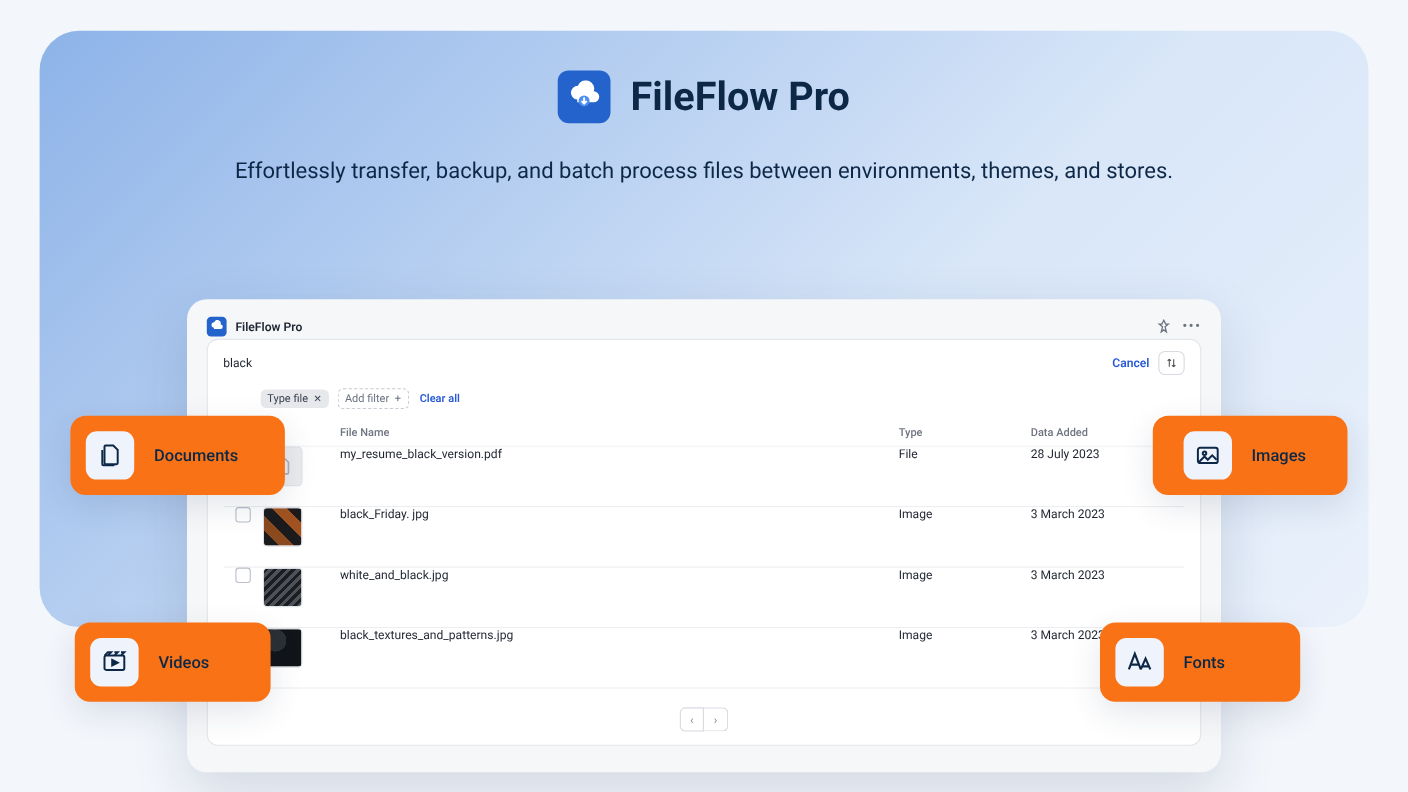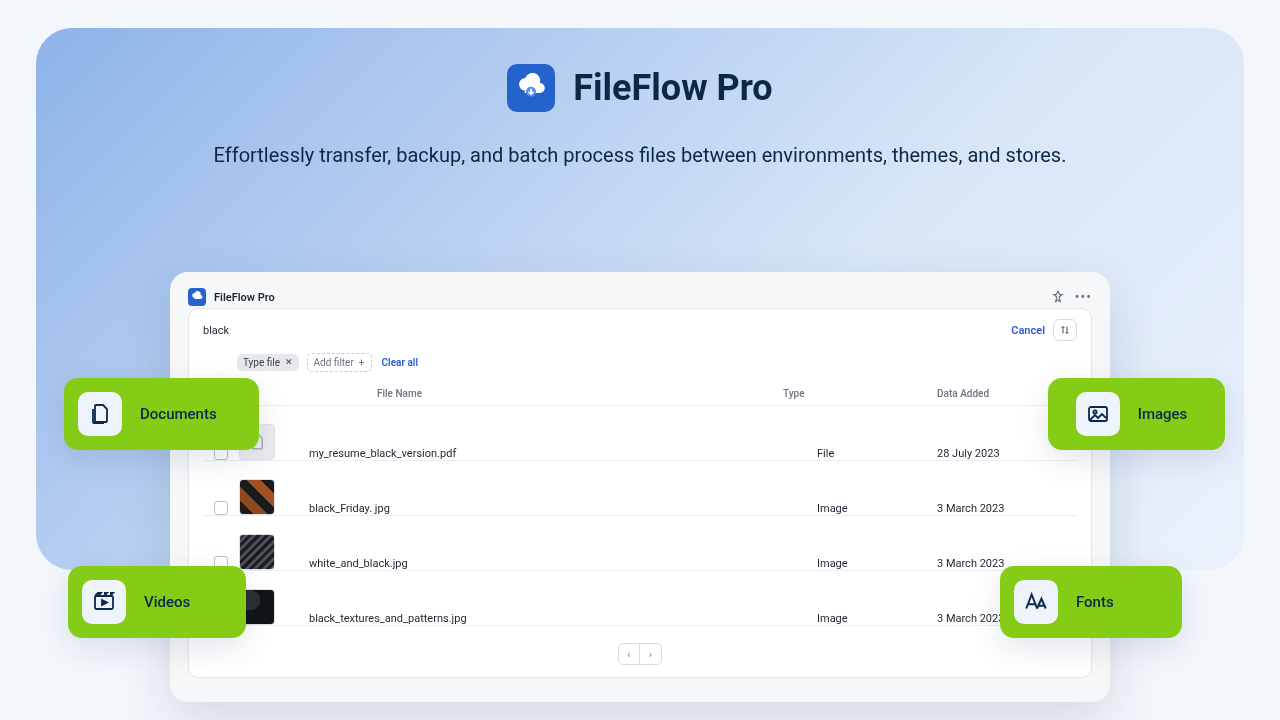--- a/index.html
+++ b/index.html
@@ -53,48 +53,48 @@
   .filter-row { display:flex; align-items:center; gap:8px; margin:12px 0 0 34px; }
   .chip {
     background:#e6e8ec; border-radius:5px; font-size:10px; color:#3b4250;
     padding:3px 6px; display:flex; align-items:flex-start; gap:5px;
   }
   .chip.dashed { background:#fff; border:1px dashed #c8ccd4; color:#6b7280; }
   .clear-all { font-size:10px; font-weight:600; color:#2a5bd7; cursor:pointer; margin-left:2px; }
 
   .table-head {
     display:flex; margin-top:10px; padding:6px 0;
-    font-size:10px; color:#6f7480; font-weight:500;gap:34px;
+    font-size:10px; color:#6f7480; font-weight:500;
   }
   .col-chk { width:36px; display:flex; justify-content:center; }
   .col-thumb { width:70px; }
   .col-name { flex:1; }
   .col-type { width:120px; }
   .col-date { width:140px; }
 
   .rows { flex:1; overflow:hidden; }
-  .row { display:flex; align-items:flex-end; height:55px; border-top:1px solid #eceef1; font-size:11px; color:#1f2430;}
+  .row { display:flex; align-items:flex-start; height:55px; border-top:1px solid #eceef1; font-size:11px; color:#1f2430;}
   .chk { width:14px; height:14px; border:1.5px solid #b9bec8; border-radius:3px; }
   .thumb {
     width:36px; height:36px; border-radius:4px; background:#ececee; border:1px solid #e0e2e6;
     display:flex; align-items:center; justify-content:center; overflow:hidden;
   }
   .thumb.img1 { background:linear-gradient(45deg,#1b1b1d 0 20%,#8a4a1e 20% 40%,#1b1b1d 40% 60%,#a05320 60% 80%,#1b1b1d 80%); }
   .thumb.img2 { background:repeating-linear-gradient(135deg,#1b1d21 0 3px,#4d525a 3px 6px); }
   .thumb.img3 { background:radial-gradient(circle at 30% 30%,#2b2f36 0 30%,#111418 30% 100%); }
   .pager { display:flex; justify-content:center; gap:0; padding:8px 0 12px; }
   .pgbtn {
     width:22px; height:22px; border:1px solid #d7dae0; color:#888; display:flex;
     align-items:center; justify-content:center; font-size:11px; cursor:pointer;
   }
   .pgbtn:first-child { border-radius:5px 0 0 5px; }
   .pgbtn:last-child { border-radius:0 5px 5px 0; border-left:none; }
 
   .float-card {
-    position:absolute; background:#84cc16; border-radius:14px;
+    position:absolute; background:#f97316; border-radius:14px;
     box-shadow:0 10px 30px rgba(30,50,90,0.12);
     display:flex; align-items:center; gap:18px; padding:14px 24px 14px 14px;
   }
   .float-icon {
     width:44px; height:44px; border-radius:10px; background:#eef3fc;
     display:flex; align-items:center; justify-content:center; color:#0d2847;
   }
   .float-label { font-size:15px; color:#0d2847; font-weight:500; }
   .card-docs   { left:64px;  top:378px; width:195px; }
   .card-videos { left:68px;  top:566px; width:178px; }

